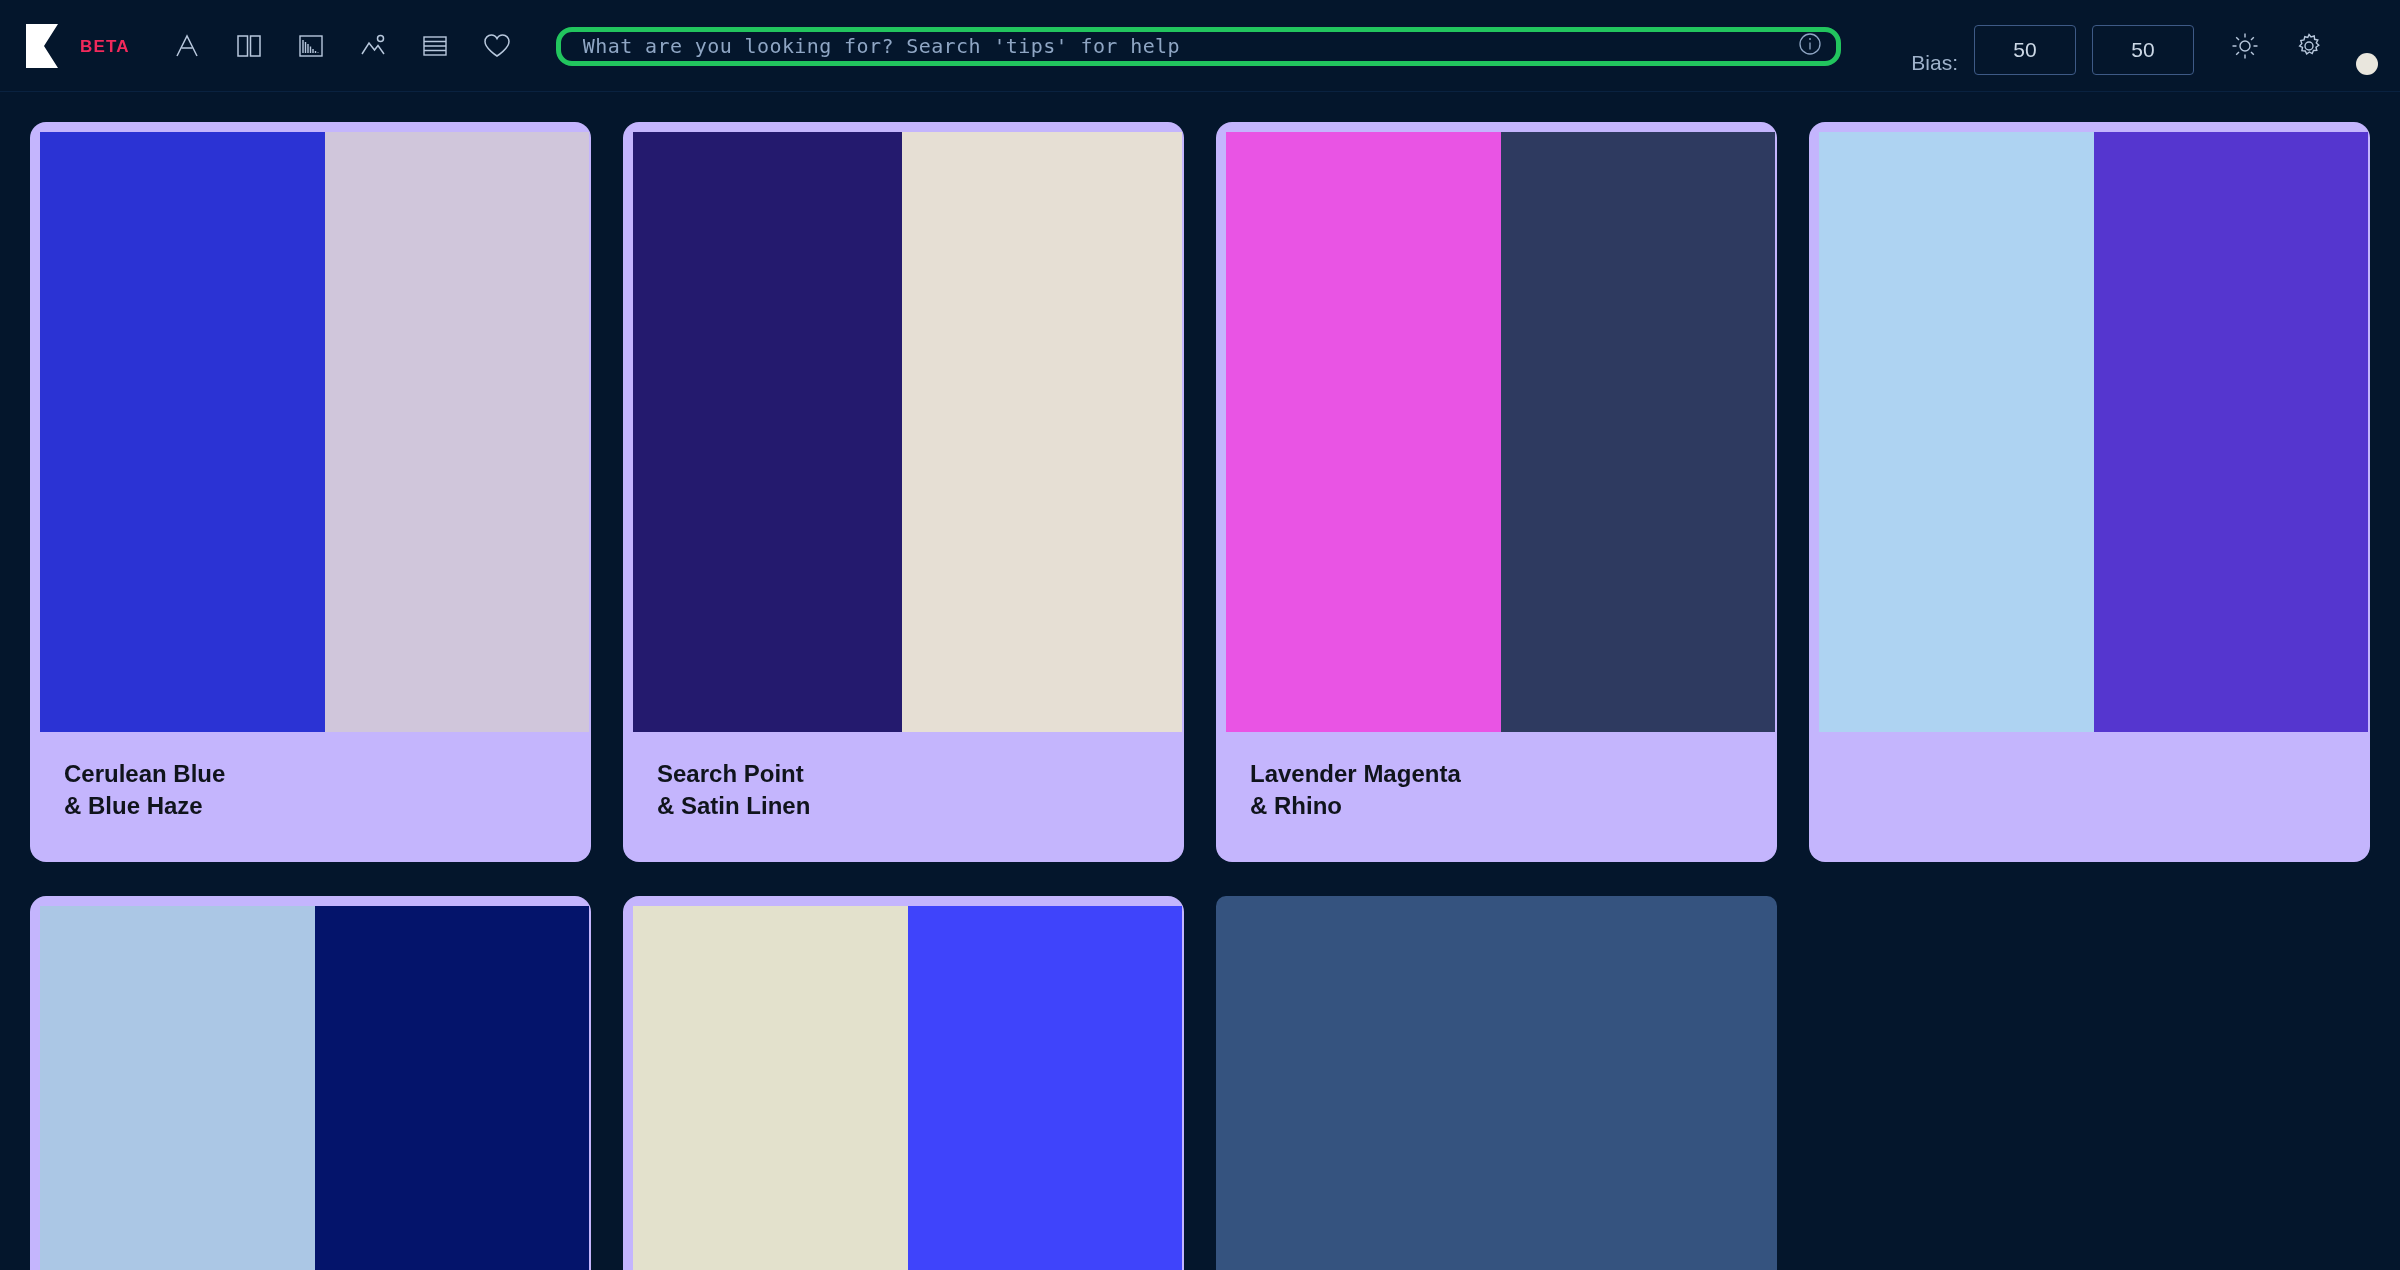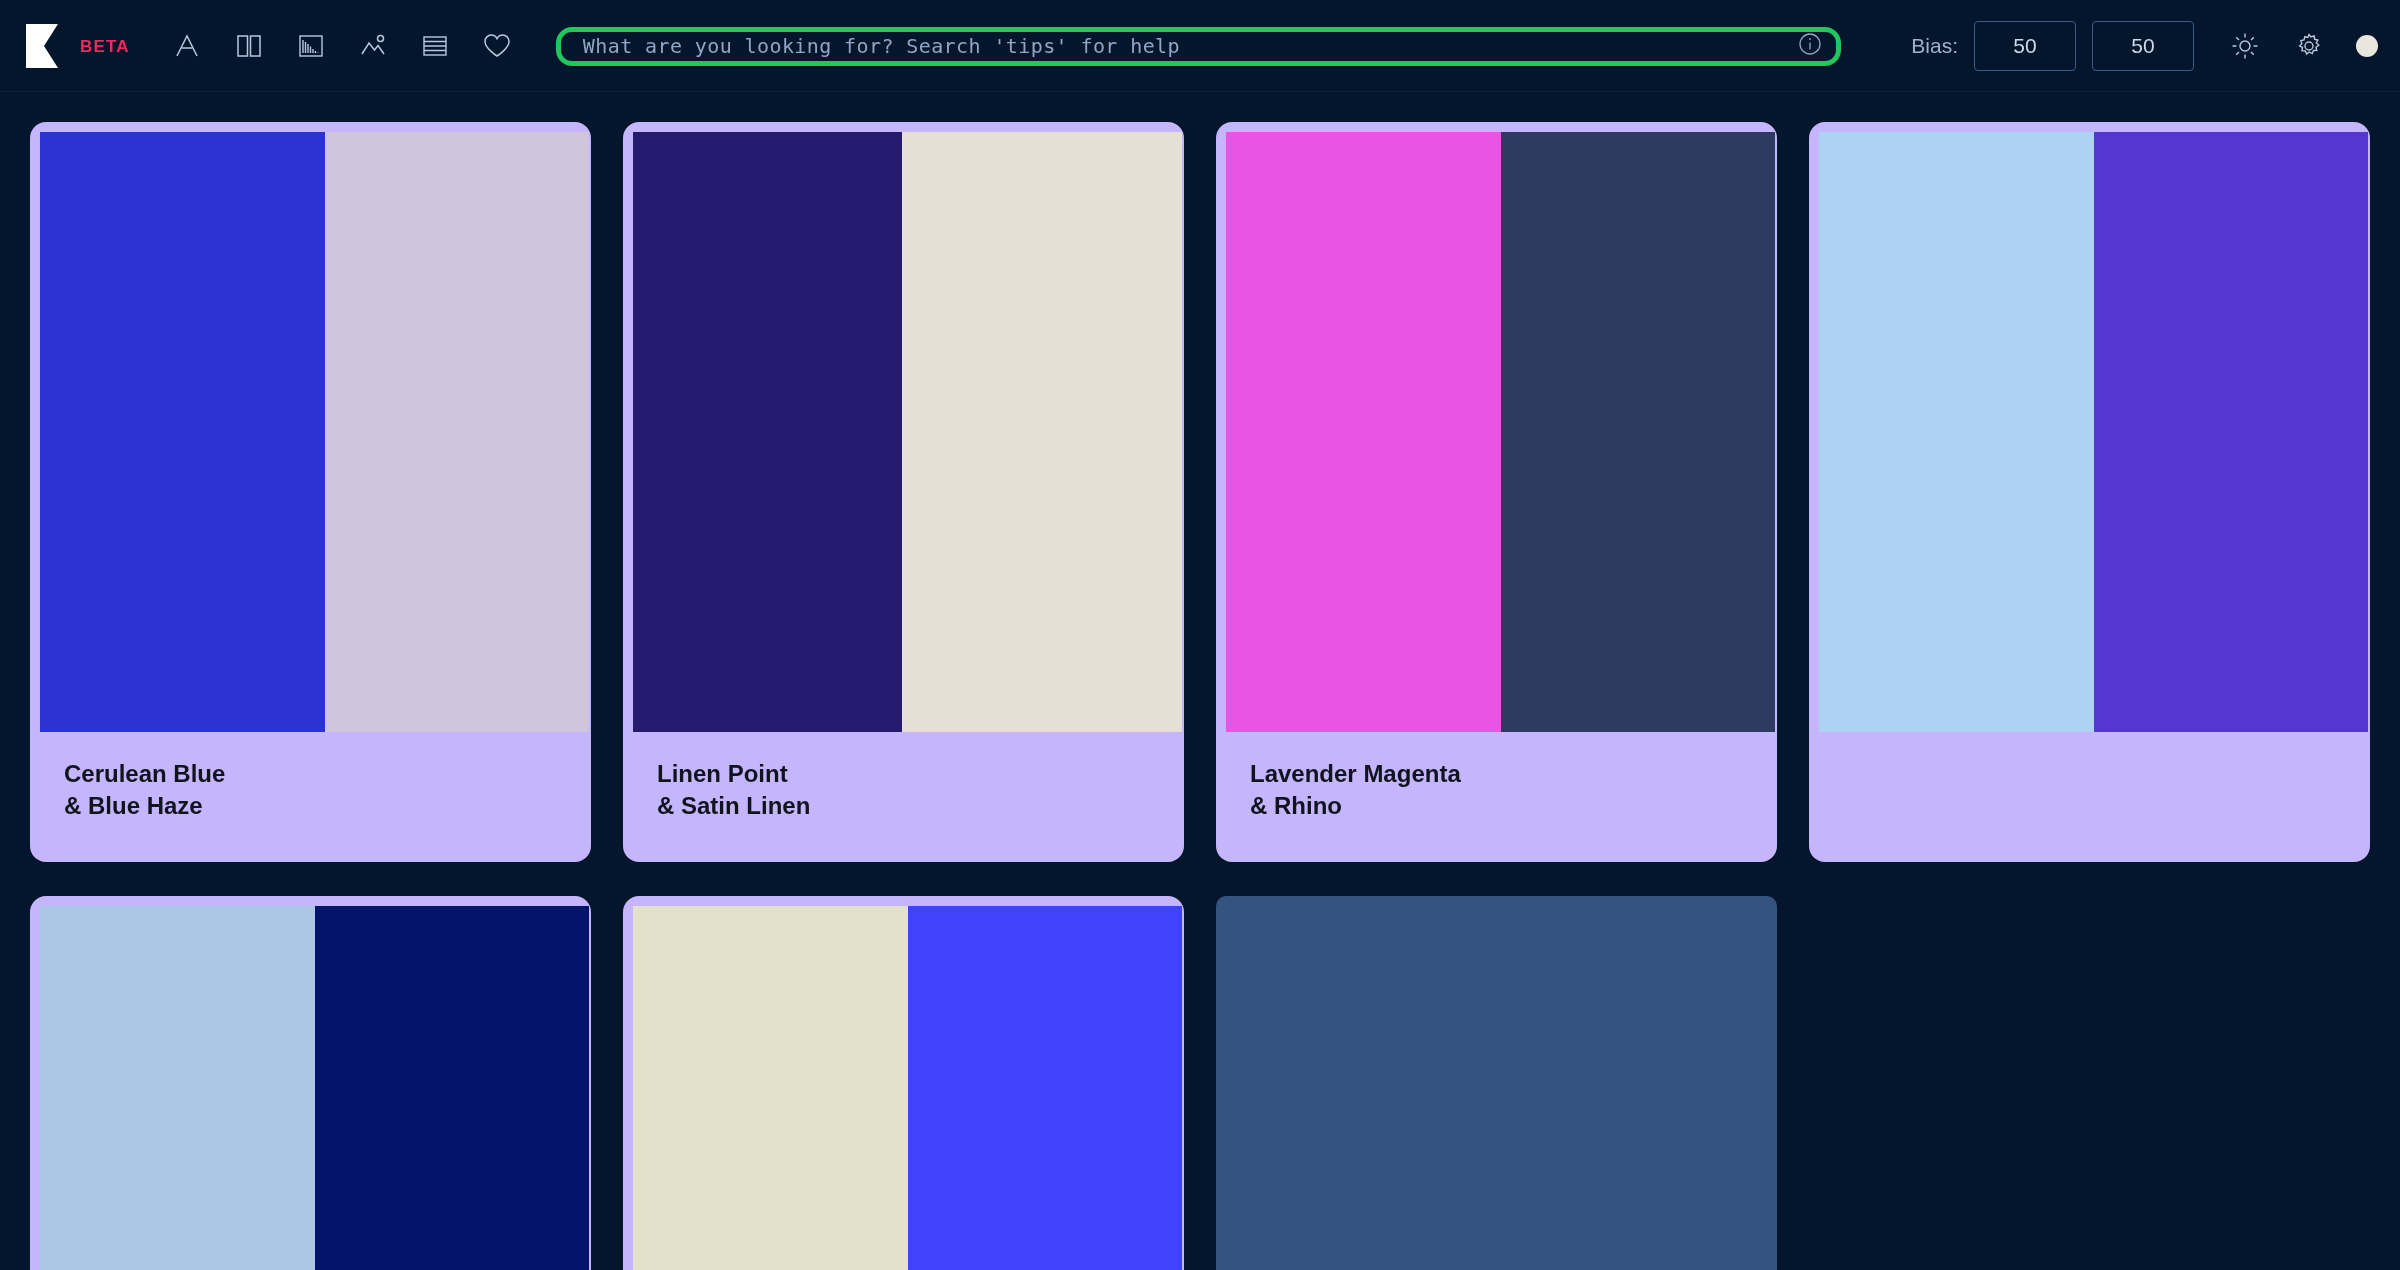--- a/index.html
+++ b/index.html
@@ -92,21 +92,21 @@
   .info-icon {
     position: absolute;
     right: 18px;
     top: 50%;
     transform: translateY(-50%);
     cursor: pointer;
   }
 
   .right-controls {
     display: flex;
-    align-items: center;
+    align-items: flex-end;
     gap: 0;
     flex: none;
     margin-left: 40px;
   }
   .bias-label {
     color: #9fb2cb;
     font-size: 21px;
     margin-right: 16px;
     white-space: nowrap;
   }
@@ -291,21 +291,21 @@
       <span class="ln">&amp; Blue Haze</span>
     </div>
   </div>
 
   <div class="card tall">
     <div class="swatches">
       <div class="swatch" style="background:#241A6E;width:49%"></div>
       <div class="swatch" style="background:#E6DFD4;width:51%"></div>
     </div>
     <div class="card-label">
-      <span class="ln">Linen Point</span>
+      <span class="ln">Search Point</span>
       <span class="ln">&amp; Satin Linen</span>
     </div>
   </div>
 
   <div class="card tall">
     <div class="swatches">
       <div class="swatch" style="background:#E954E4;width:50%"></div>
       <div class="swatch" style="background:#2E3A60;width:50%"></div>
     </div>
     <div class="card-label">

